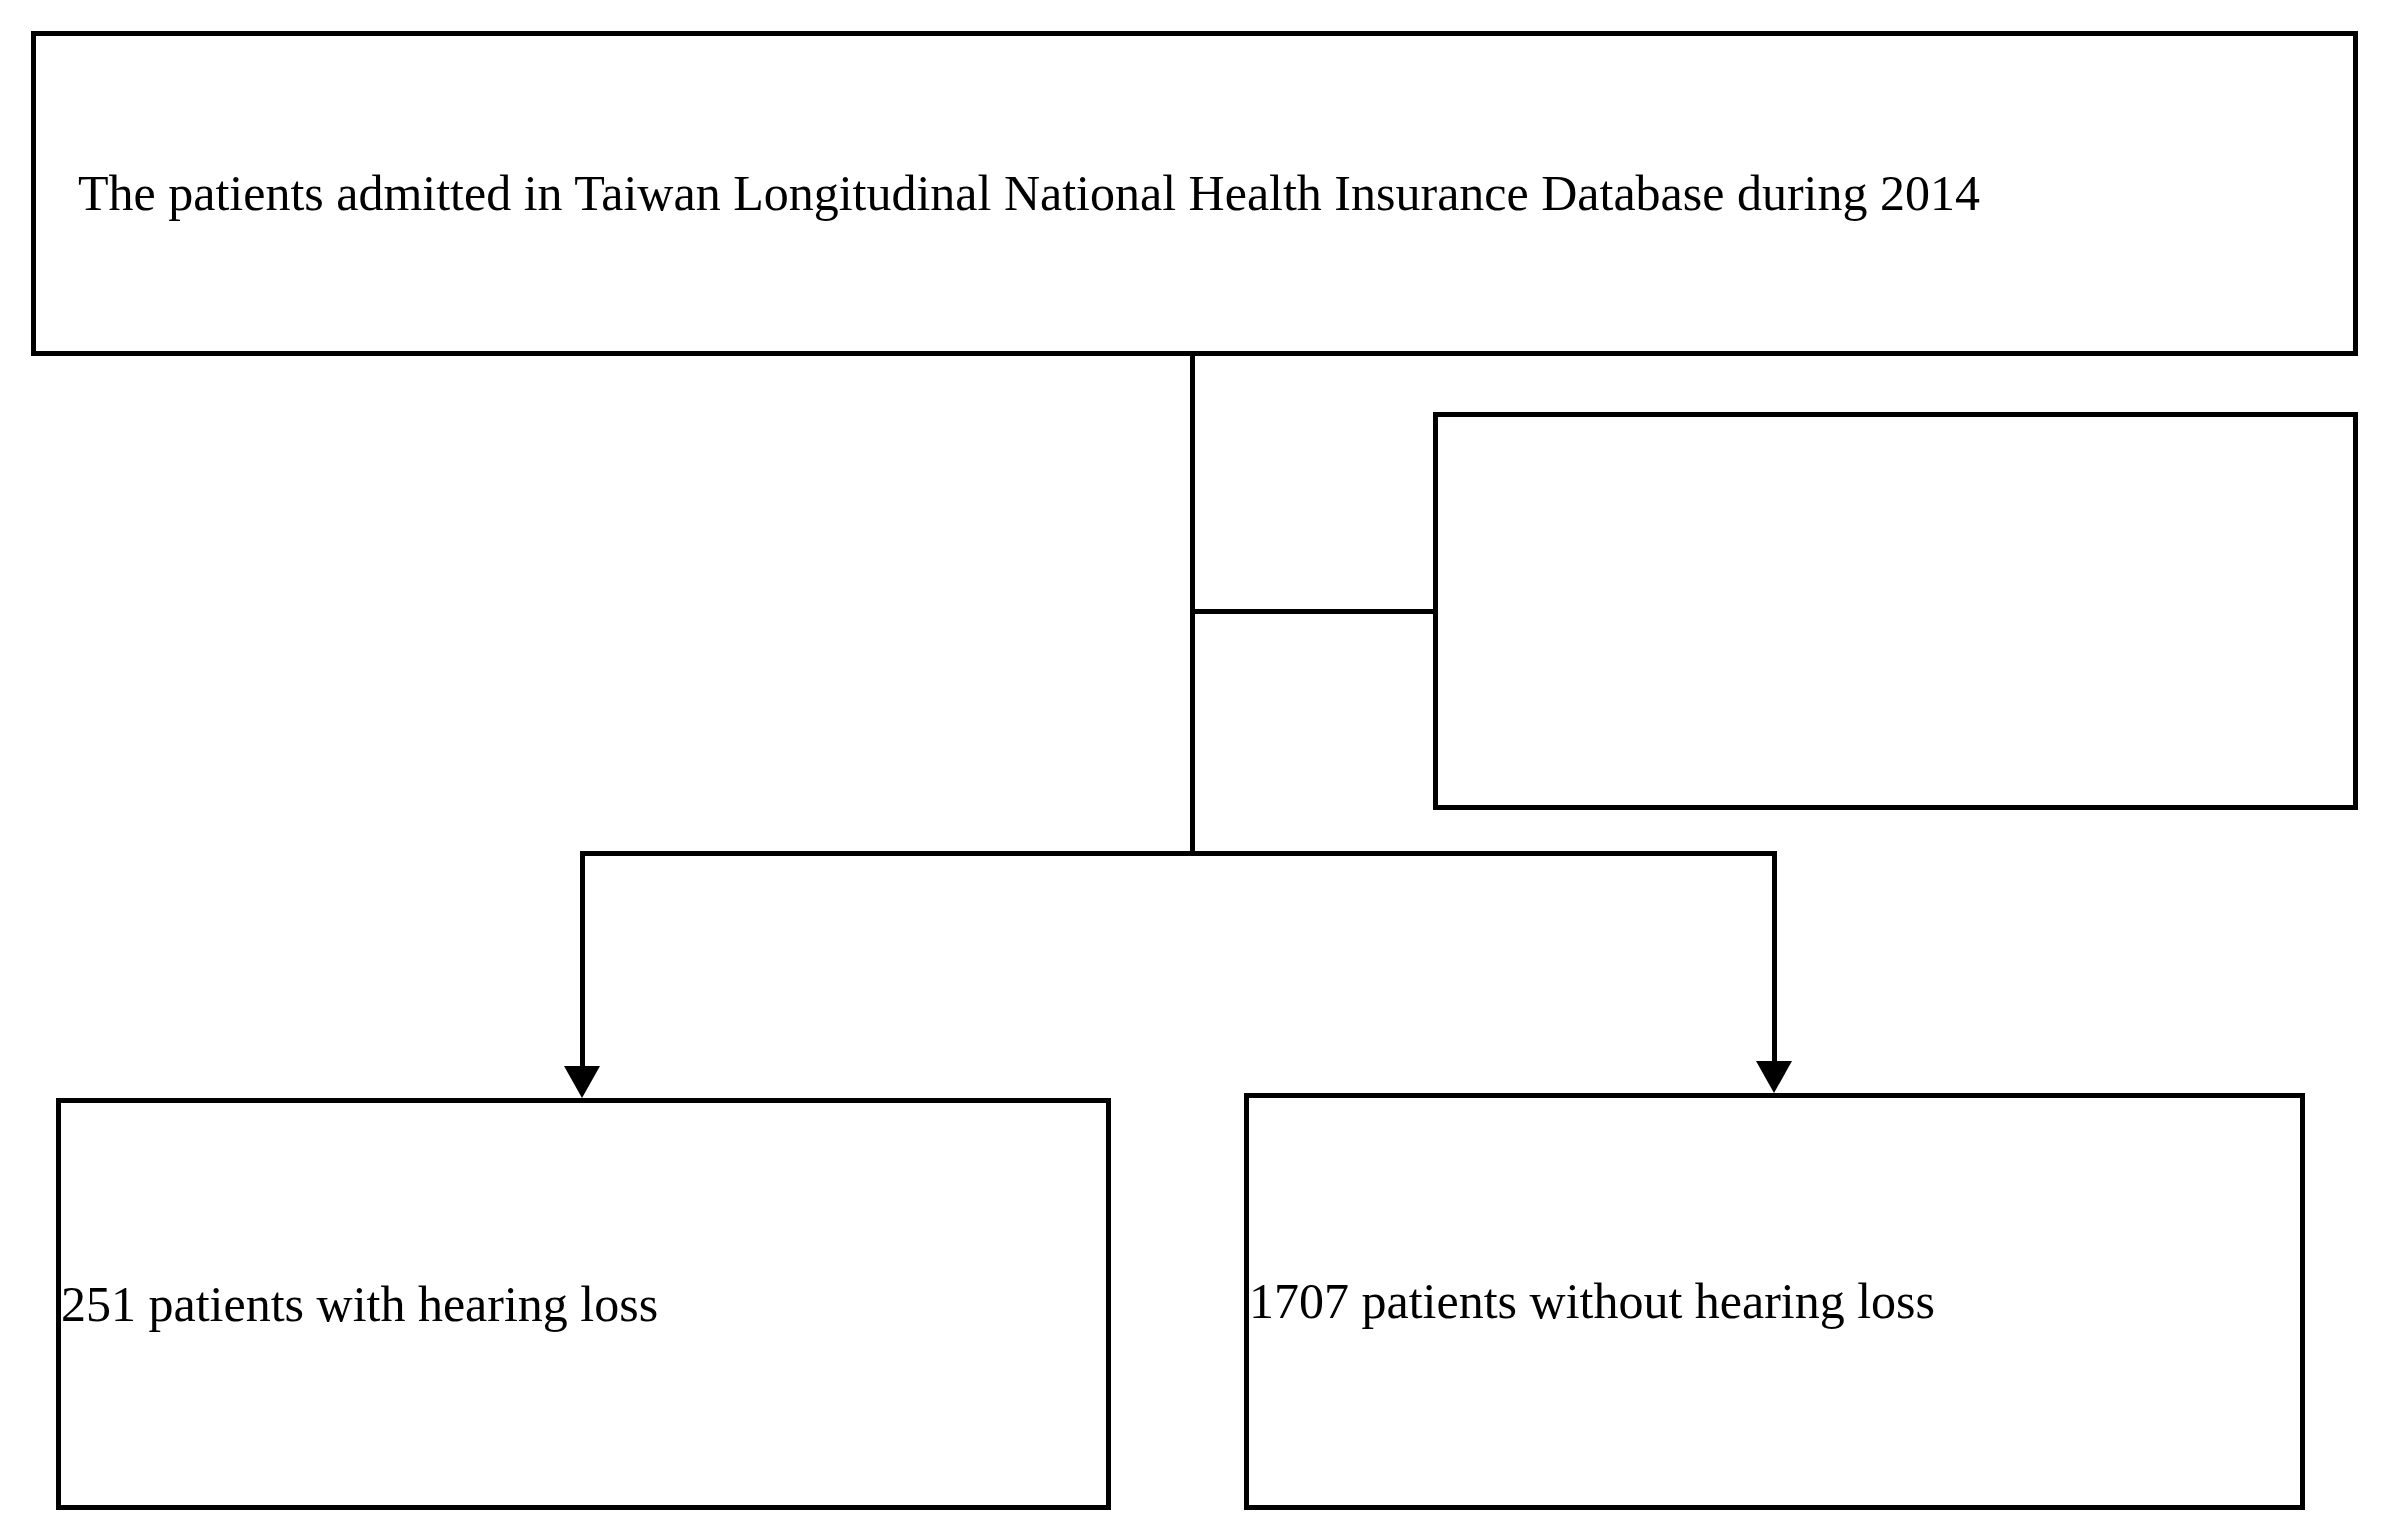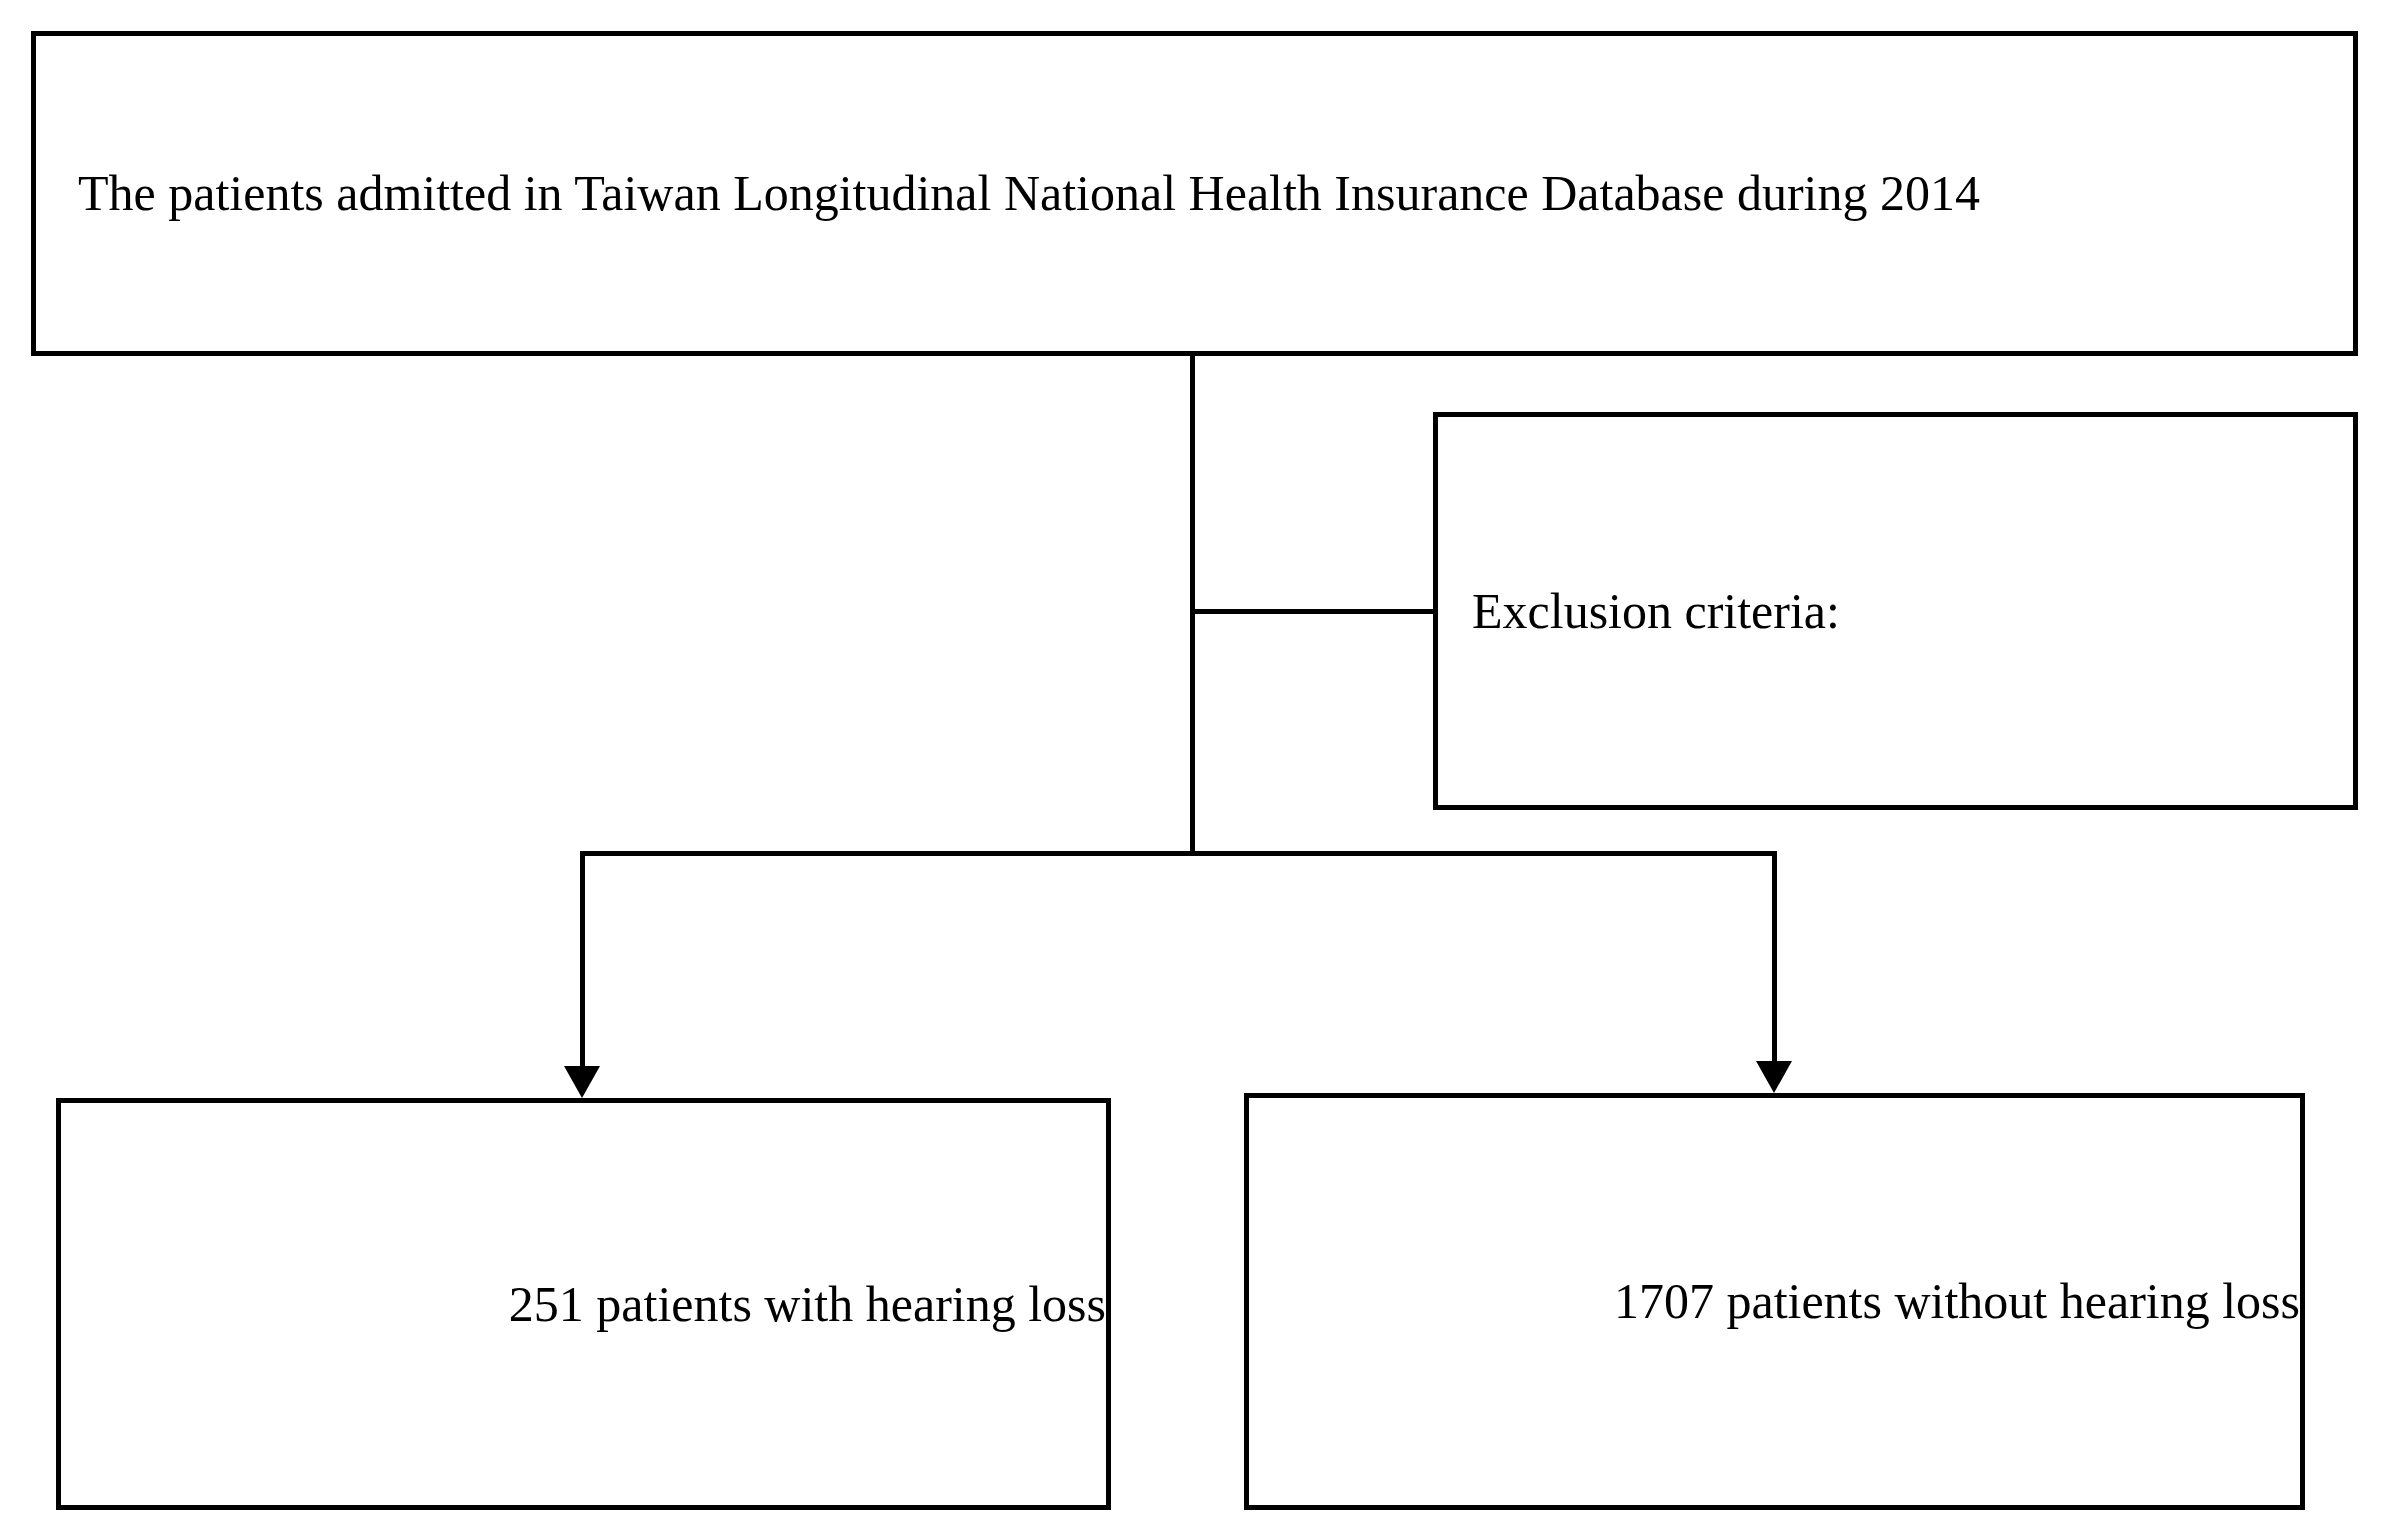--- a/index.html
+++ b/index.html
@@ -15,21 +15,21 @@
   }
   .box {
     position:absolute;
     border:5.8px solid var(--ink);
     background:var(--paper);
     display:flex;
     align-items:center;
     font-size:50px;
     line-height:1.25;
   }
-  .box.center { justify-content:flex-end; text-align:center; }
+  .box.center { justify-content:flex-start; text-align:center; }
   .box.leftalign { justify-content:flex-start; text-align:left; }
 
   #top-box    { left:31px;   top:31px;   width:2327px; height:325px; padding-left:42px; padding-right:22px; }
   #excl-box   { left:1433px; top:412px;  width:925px; height:398px;
                 flex-direction:column; align-items:flex-start; justify-content:center;
                 padding-left:34px; padding-right:14.6px; }
   #excl-box .xline { line-height:83px; }
   #left-box   { left:56px;   top:1098px; width:1055px; height:412px; }
   #right-box  { left:1244px; top:1093px; width:1061px; height:417px; }
 
@@ -58,21 +58,20 @@
 
 <div class="line" id="v-stem"></div>
 <div class="line" id="h-excl"></div>
 <div class="line" id="h-branch"></div>
 <div class="line" id="left-stem"></div>
 <div class="line" id="right-stem"></div>
 <div class="arrowhead" id="left-head"></div>
 <div class="arrowhead" id="right-head"></div>
 
 <div class="box" id="excl-box">
-  <div class="xline">Exclusion criteria:</div>
 </div>
 
 <div class="box center" id="left-box">
   <span>251 patients with hearing loss</span>
 </div>
 
 <div class="box center" id="right-box">
   <span>1707 patients without hearing loss</span>
 </div>
 

